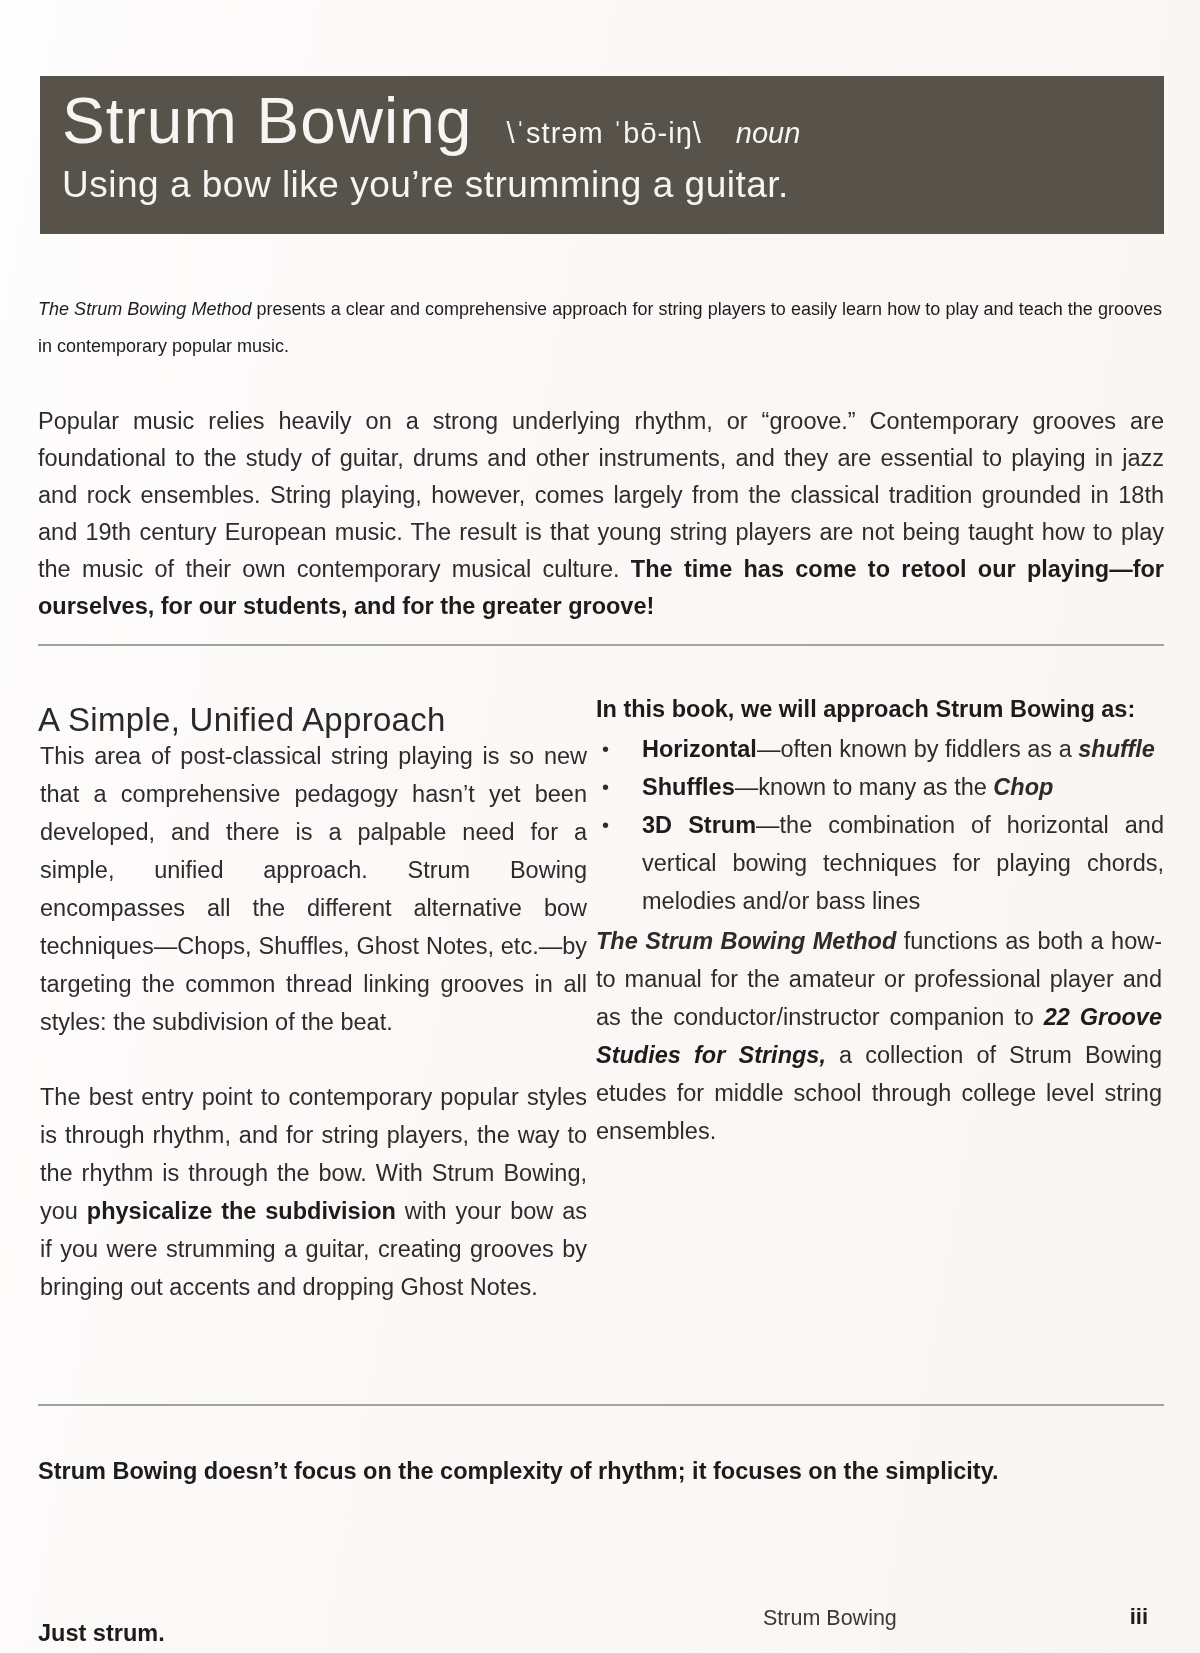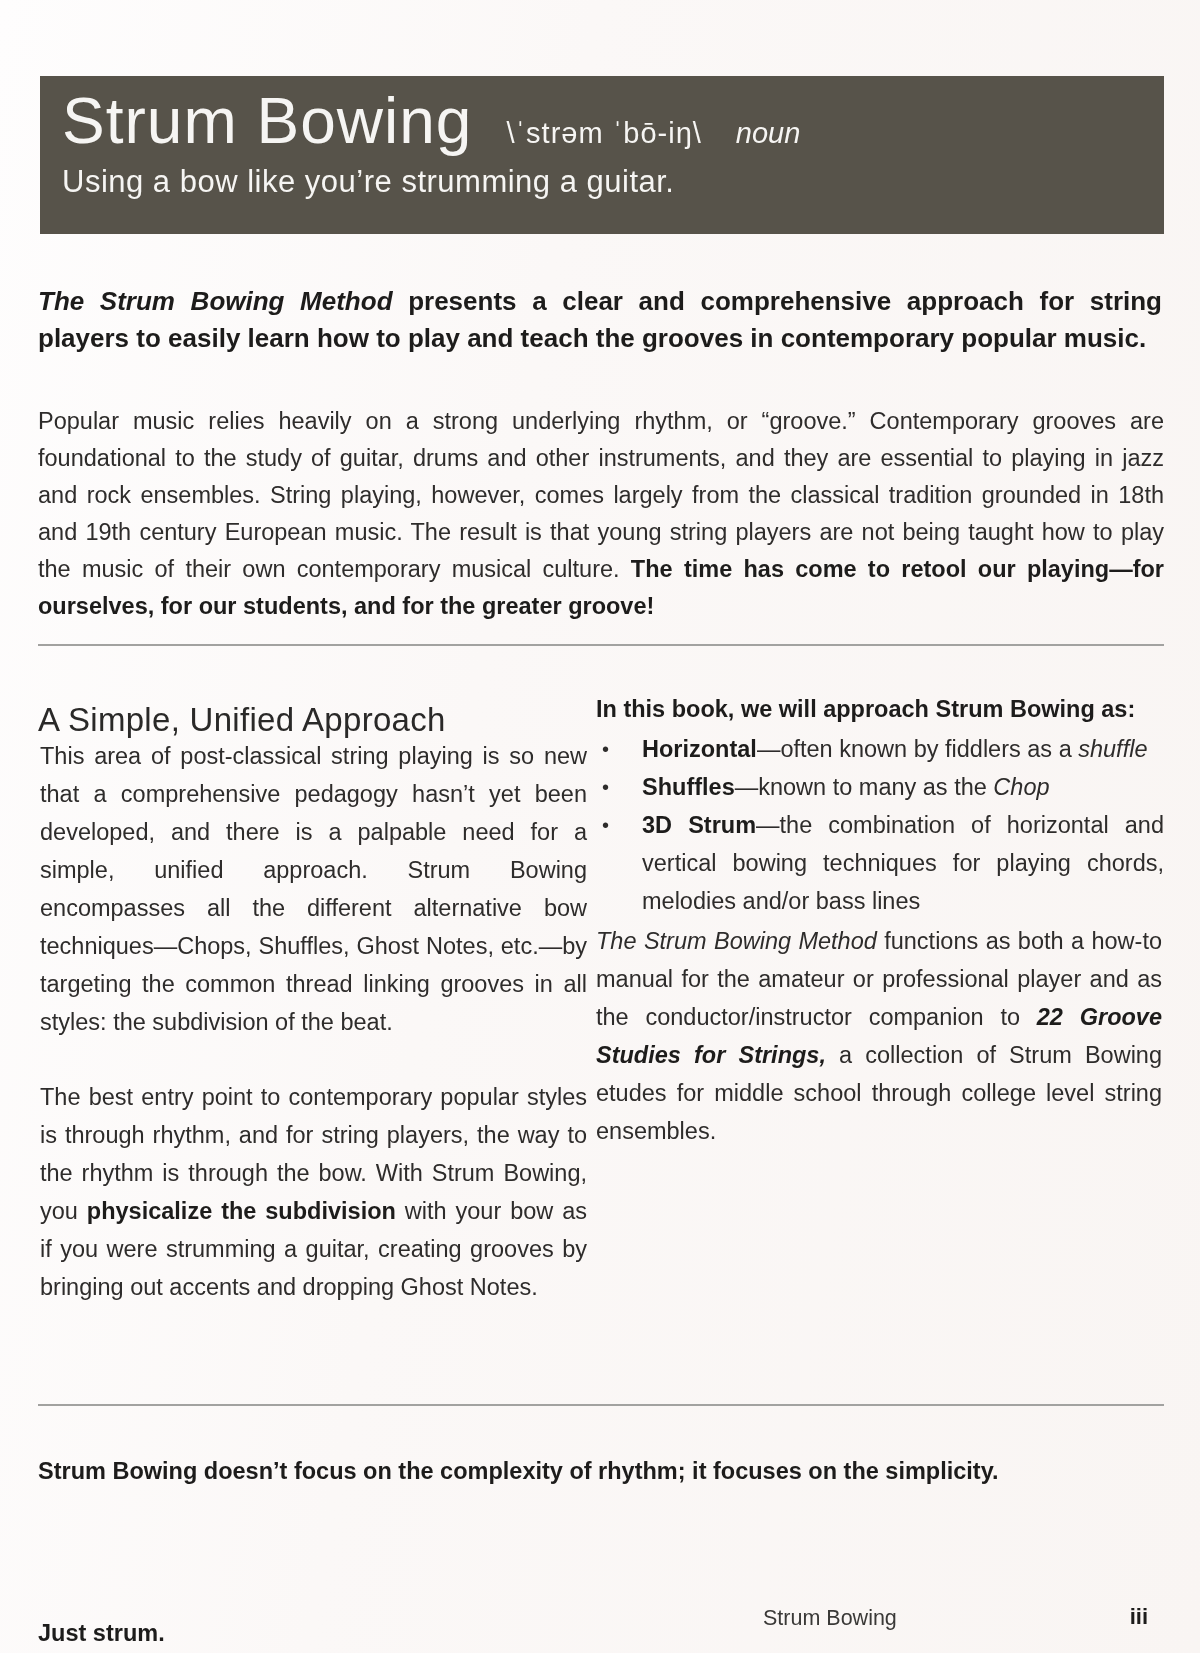--- a/index.html
+++ b/index.html
@@ -18,26 +18,26 @@
   
   .banner{
     position:absolute;left:40px;top:76px;width:1124px;height:158px;
     box-sizing:border-box;padding:10px 24px 0 22px;
     color:#f6f5f3;
   }
   .banner-row{display:flex;align-items:baseline;gap:34px;}
   .banner-title{font-size:64px;font-weight:400;letter-spacing:1px;line-height:1.1;}
   .banner-pron{font-size:29px;font-weight:300;letter-spacing:1px;}
   .banner-pos{font-size:29px;font-style:italic;font-weight:400;}
-  .banner-tagline{font-size:31px;font-weight:300;margin-top:8px;letter-spacing:.5px;}
+  .banner-tagline{font-size:37px;font-weight:300;margin-top:8px;letter-spacing:.5px;}
 
   
   .intro{
-    position:absolute;left:38px;top:257px;width:1124px;
-    font-size:26px;line-height:37px;font-weight:700;color:#1d1c1b;
+    position:absolute;left:38px;top:273px;width:1124px;
+    font-size:18px;line-height:37px;font-weight:400;color:#1d1c1b;
     text-align:justify;
   }
   .intro .lead{font-style:italic;}
   .overview{
     position:absolute;left:38px;top:379px;width:1126px;
     font-size:23.5px;line-height:37px;text-align:justify;
   }
 
   .rule{position:absolute;left:38px;width:1126px;height:2px;background:#a2a2a0;}
   .rule-1{top:644px;}
@@ -55,21 +55,21 @@
   .col p{margin:2px;}
   .col p + p{margin-top:37px;}
   .rc-intro{font-weight:700;color:#1d1c1b;text-align:left;}
   .bullets{list-style:none;margin:0 0 0 0;padding:0;}
   .bullets li{display:flex;}
   .bullet-dot{flex:0 0 48px;box-sizing:border-box;padding-left:8px;font-size:20px;}
   .bullet-body{flex:1;text-align:justify;}
   .rc-para1{margin-top:37px;}
   .rc-para2{margin-top:37px;}
 
-  .it{font-style:italic;}
+  .it{font-style:italic;font-weight:bold;}
   .bit{font-style:italic;font-weight:700;color:#1d1c1b;}
 
   
   .closing{
     position:absolute;left:38px;top:1452px;width:1140px;
     font-size:23.5px;line-height:38px;white-space:nowrap;
   }
   .closing .line2{font-weight:700;color:#1d1c1b;}
   .just-strum{
     position:absolute;left:38px;top:1620px;

